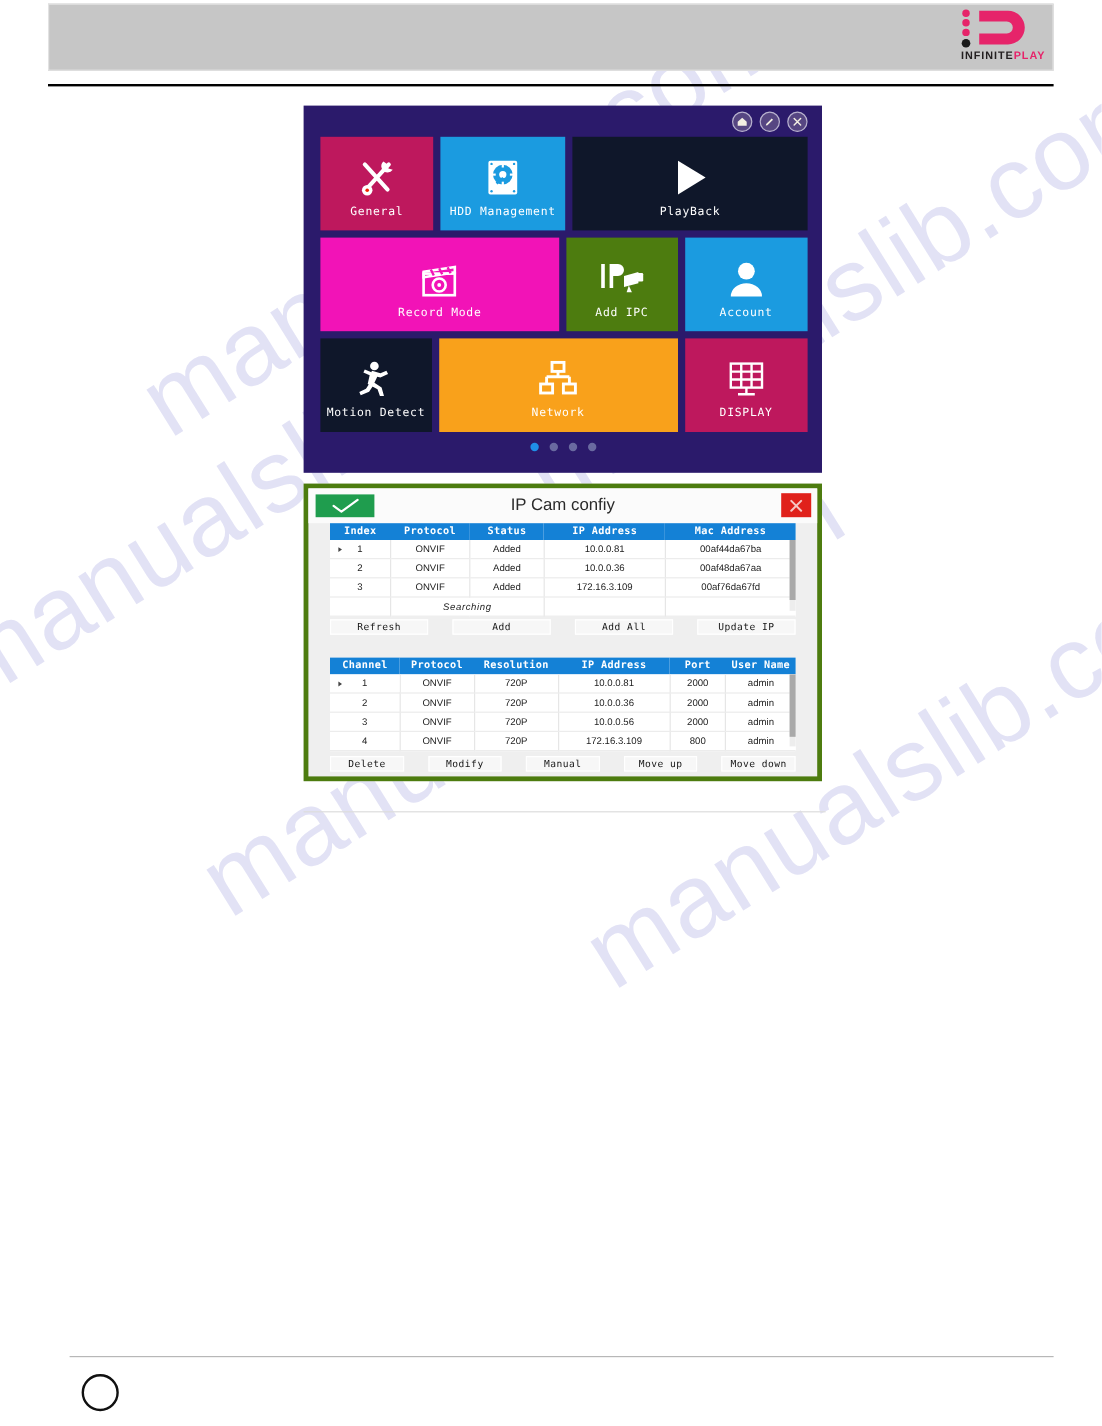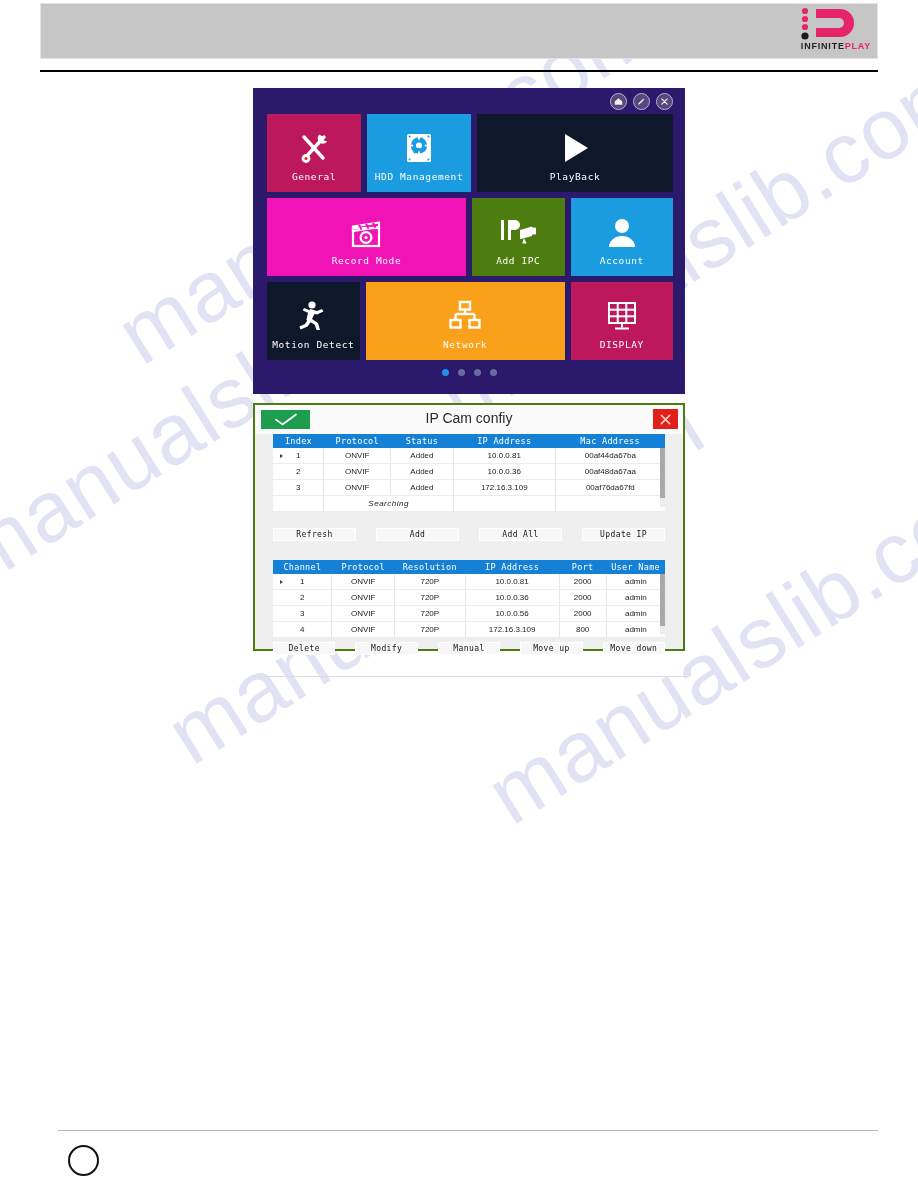--- a/index.html
+++ b/index.html
@@ -156,21 +156,21 @@
   }
   .dot { width: 7px; height: 7px; border-radius: 50%; background: #6a6aa0; }
   .dot.active { background: #1f8fe8; }
 
   
   .dialog {
     position: absolute;
     left: 253px; top: 403px;
     width: 432px; height: 248px;
     background: #efefef;
-    border: 2px solid #4d7c0f;
+    border: 4px solid #4d7c0f;
     box-sizing: border-box;
     z-index: 8;
   }
   .dlg-titlebar {
     position: relative;
     height: 29px;
     background: #fbfbfb;
   }
   .dlg-ok {
     position: absolute;
@@ -204,21 +204,21 @@
     border-collapse: collapse;
     table-layout: fixed;
     background: #ffffff;
     font-size: 8px;
   }
   table.grid thead th {
     background: #1481d6;
     color: #ffffff;
     font-family: "DejaVu Sans Mono", monospace;
     font-size: 8.5px;
-    font-weight: 400;
+    font-weight: 700;
     letter-spacing: .3px;
     height: 14px;
     padding: 0;
     text-align: center;
     border: none;
   }
   table.grid tbody td {
     height: 15px;
     padding: 0;
     text-align: center;
@@ -254,21 +254,21 @@
   }
   .scroll-thumb {
     position: absolute;
     left: 0; top: 0;
     width: 5px;
     background: #a9a9a9;
   }
 
   .btn-row {
     display: flex;
-    margin: 16px 18px 0 18px;
+    margin: 2px 18px 0 18px;
     gap: 20px;
   }
   .dlg-btn {
     flex: 1 1 0;
     height: 13px;
     background: #f7f7f7;
     border: none;
     box-shadow: inset 0 0 0 1px #ffffff;
     color: #151515;
     font-family: "DejaVu Sans Mono", monospace;

